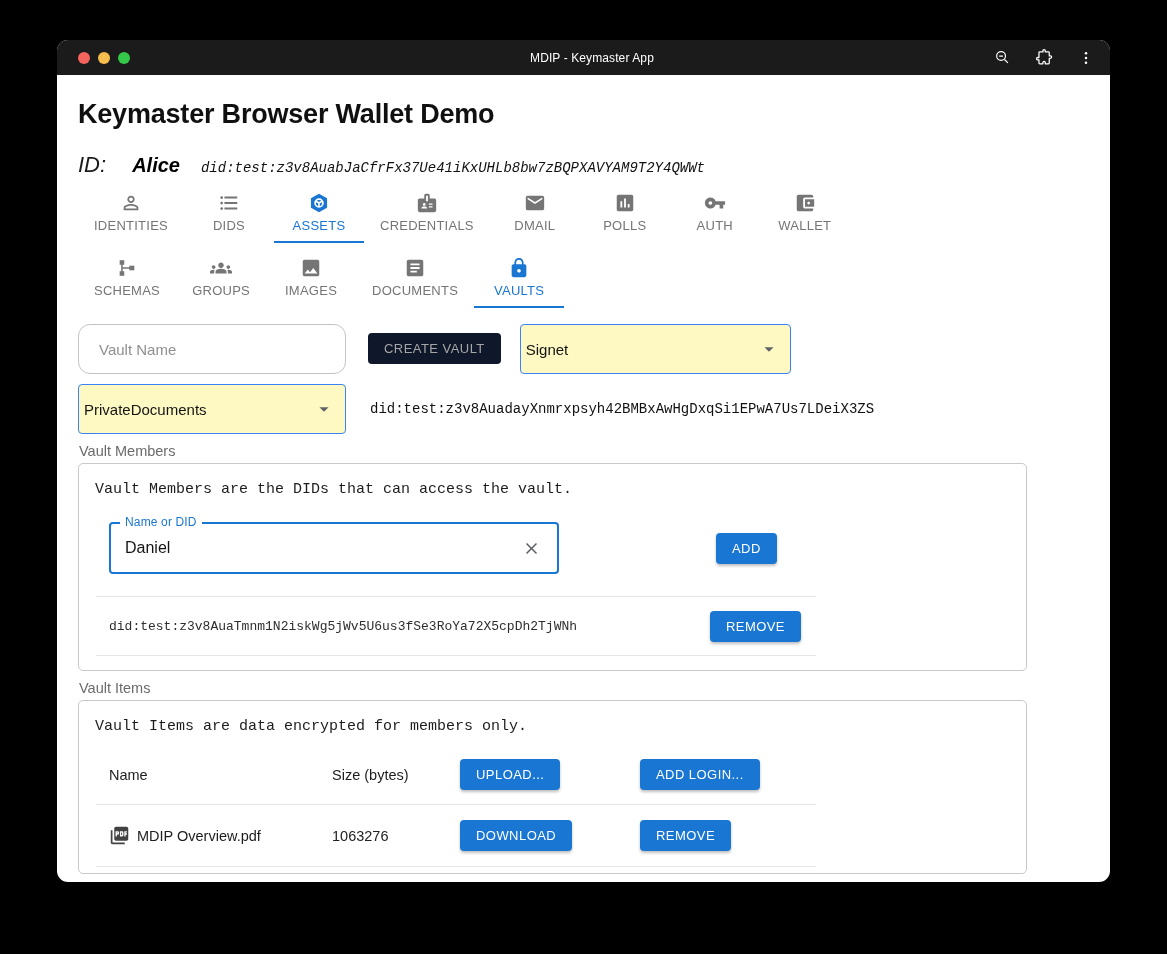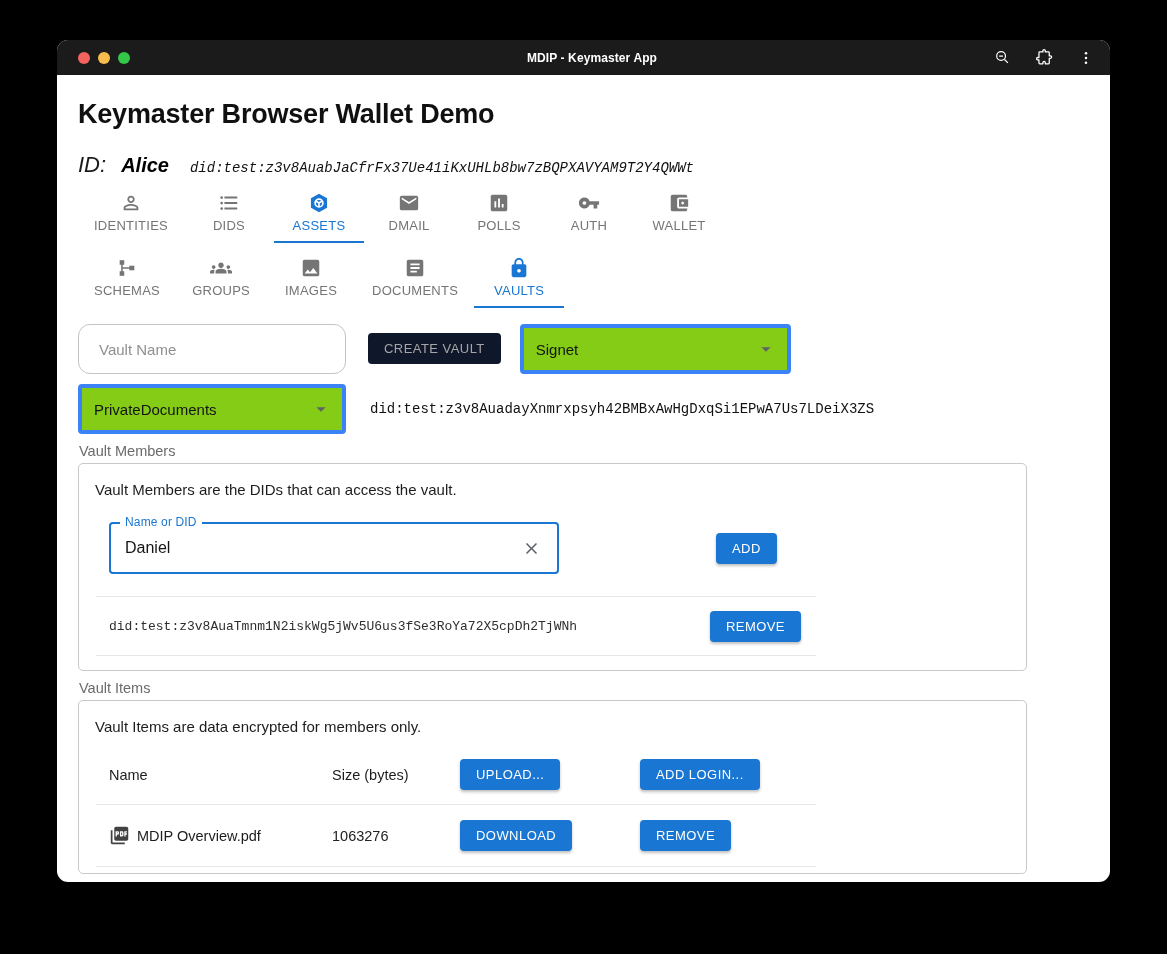--- a/index.html
+++ b/index.html
@@ -9,31 +9,31 @@
   
   .window { position:absolute; left:57px; top:40px; width:1053px; height:842px;
             border-radius:11px; overflow:hidden; background:#fff; }
   .titlebar { height:35px; background:#1b1b1b; position:relative; display:flex; align-items:center; }
   .traffic { display:flex; gap:8px; margin-left:21px; z-index:2; }
   .dot { width:12px; height:12px; border-radius:50%; }
   .dot-red    { background:#f4645f; }
   .dot-yellow { background:#f6bd4e; }
   .dot-green  { background:#35c749; }
   .tb-title { position:absolute; left:0; right:0; text-align:center; color:#fff;
-              font-size:12px; font-weight:700; letter-spacing:0.1px;margin-left:17px; }
+              font-size:12px; font-weight:400; letter-spacing:0.1px;margin-left:17px; }
   .tb-actions { position:absolute; right:16px; display:flex; gap:24px; align-items:center; z-index:2; }
   .tb-actions svg { display:block; }
 
   
   .content { padding:24px 21px 0 21px; }
   h1.page-title { font-size:27px; font-weight:700; color:#101010; letter-spacing:-0.2px; margin-bottom:22px; }
 
   .id-row { display:flex; align-items:baseline; margin-bottom:6px;font-style:italic; }
   .id-label { font-size:22px; color:#1a1a1a; }
-  .id-name  { font-size:20px; font-weight:700; color:#000; margin-left:15px; }
+  .id-name  { font-size:20px; font-weight:700; color:#000; margin-left:26px; }
   .id-did   { font-family:"Liberation Mono", monospace; font-size:14px; color:#111; margin-left:21px; }
 
   
   .tabs { display:flex; }
   .tabs2 { margin-top:6px; }
   .tab { display:flex; flex-direction:column; align-items:center; justify-content:flex-end; gap:4px;
          min-width:90px; padding:8px 16px 10px 16px; position:relative; cursor:pointer;
          color:#757575; font-size:13px; font-weight:500; letter-spacing:0.25px; }
   .tab .tab-icon svg { display:block; width:22px; height:22px; }
   .tab.active { color:#1976d2; }
@@ -47,35 +47,35 @@
                 padding:0 20px; font-size:15px; color:#1a1a1a; font-family:"Liberation Sans", sans-serif; outline:none; }
   .text-input::placeholder { color:#8f8f8f; opacity:1; }
 
   .btn { border:none; border-radius:4px; font-family:"Liberation Sans", sans-serif;
          font-size:13px; font-weight:500; letter-spacing:0.45px; cursor:pointer;
          padding:8px 16px; line-height:15px; white-space:nowrap; }
   .btn-primary { background:#1976d2; color:#fff; box-shadow:0 2px 3px rgba(0,0,0,0.25); }
   .btn-disabled { background:#0f172a; color:#a6a6a6; cursor:default; box-shadow:none; }
   .create-btn { margin-left:22px; margin-top:9px; }
 
-  .select { height:50px; border:4px solid #3b82f6; border-radius:4px; background:#84cc16;
+  .select { height:50px; border:1px solid #3b82f6; border-radius:4px; background:#fef9c3;
             display:flex; align-items:center; justify-content:space-between;
-            padding:0 10px 0 12px; font-size:15px; color:#141414; cursor:pointer; }
+            padding:0 10px 0 5px; font-size:15px; color:#141414; cursor:pointer; }
   .select-registry { width:271px; margin-left:19px; }
   .select-vault { width:268px; }
   .caret svg { display:block; }
 
   .vault-did { font-family:"Liberation Mono", monospace; font-size:14px; color:#111; margin-left:24px; }
 
   
   .section-label { font-size:14.5px; color:#6b6b6b; margin:9px 0 4px 1px; }
   .fieldset { width:949px; border:1px solid #c9c9c9; border-radius:5px; background:#fff; }
   .fieldset-members { padding:17px 16px 14px 16px; }
   .fieldset-items { padding:17px 16px 6px 16px; }
-  .section-desc { font-size:15px; color:#1d1d1d; }
+  .section-desc { font-size:15px; color:#1d1d1d;font-family:Liberation Mono, monospace; }
 
   
   .member-input-row { display:flex; align-items:center; margin:24px 0 0 14px; }
   .outlined-field { position:relative; width:450px; height:52px; border:2px solid #1976d2; border-radius:4px;
                     display:flex; align-items:center; padding:0 12px 0 14px; }
   .outlined-field .field-label { position:absolute; top:-9px; left:9px; background:#fff; padding:0 5px;
                                  font-size:12px; color:#1976d2; letter-spacing:0.15px; }
   .outlined-field input { flex:1; border:none; outline:none; font-size:16px; color:#141414;
                           font-family:"Liberation Sans", sans-serif; background:transparent; }
   .clear-btn { display:flex; align-items:center; justify-content:center; width:28px; height:28px;
@@ -167,20 +167,28 @@
                 <path d="M12 1.8 20.8 6.9v10.2L12 22.2 3.2 17.1V6.9z" fill="currentColor"></path>
                 <circle cx="12" cy="12" r="4.3" fill="none" stroke="#fff" stroke-width="1.8"></circle>
                 <path d="M12 12 8.3 9.8M12 12l3.7-2.2M12 12v4.4" stroke="#fff" stroke-width="1.8" fill="none"></path>
               </svg>
           </span>
           <span>ASSETS</span>
         </div>
         <div class="tab">
           <span class="tab-icon">
             <svg viewBox="0 0 24 24" fill="currentColor">
+                <path d="M20 7h-5V4c0-1.1-.9-2-2-2h-2c-1.1 0-2 .9-2 2v3H4c-1.1 0-2 .9-2 2v11c0 1.1.9 2 2 2h16c1.1 0 2-.9 2-2V9c0-1.1-.9-2-2-2zM9 12c.83 0 1.5.67 1.5 1.5S9.83 15 9 15s-1.5-.67-1.5-1.5S8.17 12 9 12zm3 6H6v-.43c0-.6.36-1.15.92-1.39.64-.28 1.34-.43 2.08-.43s1.44.15 2.08.43c.55.24.92.78.92 1.39V18zm6-1h-4v-1.5h4V17zm0-3h-4v-1.5h4V14zm-5-4h-2V4h2v6z"></path>
+              </svg>
+          </span>
+          <span>CREDENTIALS</span>
+        </div>
+        <div class="tab">
+          <span class="tab-icon">
+            <svg viewBox="0 0 24 24" fill="currentColor">
                 <path d="M20 4H4c-1.1 0-2 .9-2 2v12c0 1.1.9 2 2 2h16c1.1 0 2-.9 2-2V6c0-1.1-.9-2-2-2zm0 4-8 5-8-5V6l8 5 8-5v2z"></path>
               </svg>
           </span>
           <span>DMAIL</span>
         </div>
         <div class="tab">
           <span class="tab-icon">
             <svg viewBox="0 0 24 24" fill="currentColor">
                 <path d="M19 3H5c-1.1 0-2 .9-2 2v14c0 1.1.9 2 2 2h14c1.1 0 2-.9 2-2V5c0-1.1-.9-2-2-2zM9 17H7v-7h2v7zm4 0h-2V7h2v10zm4 0h-2v-4h2v4z"></path>
               </svg>

